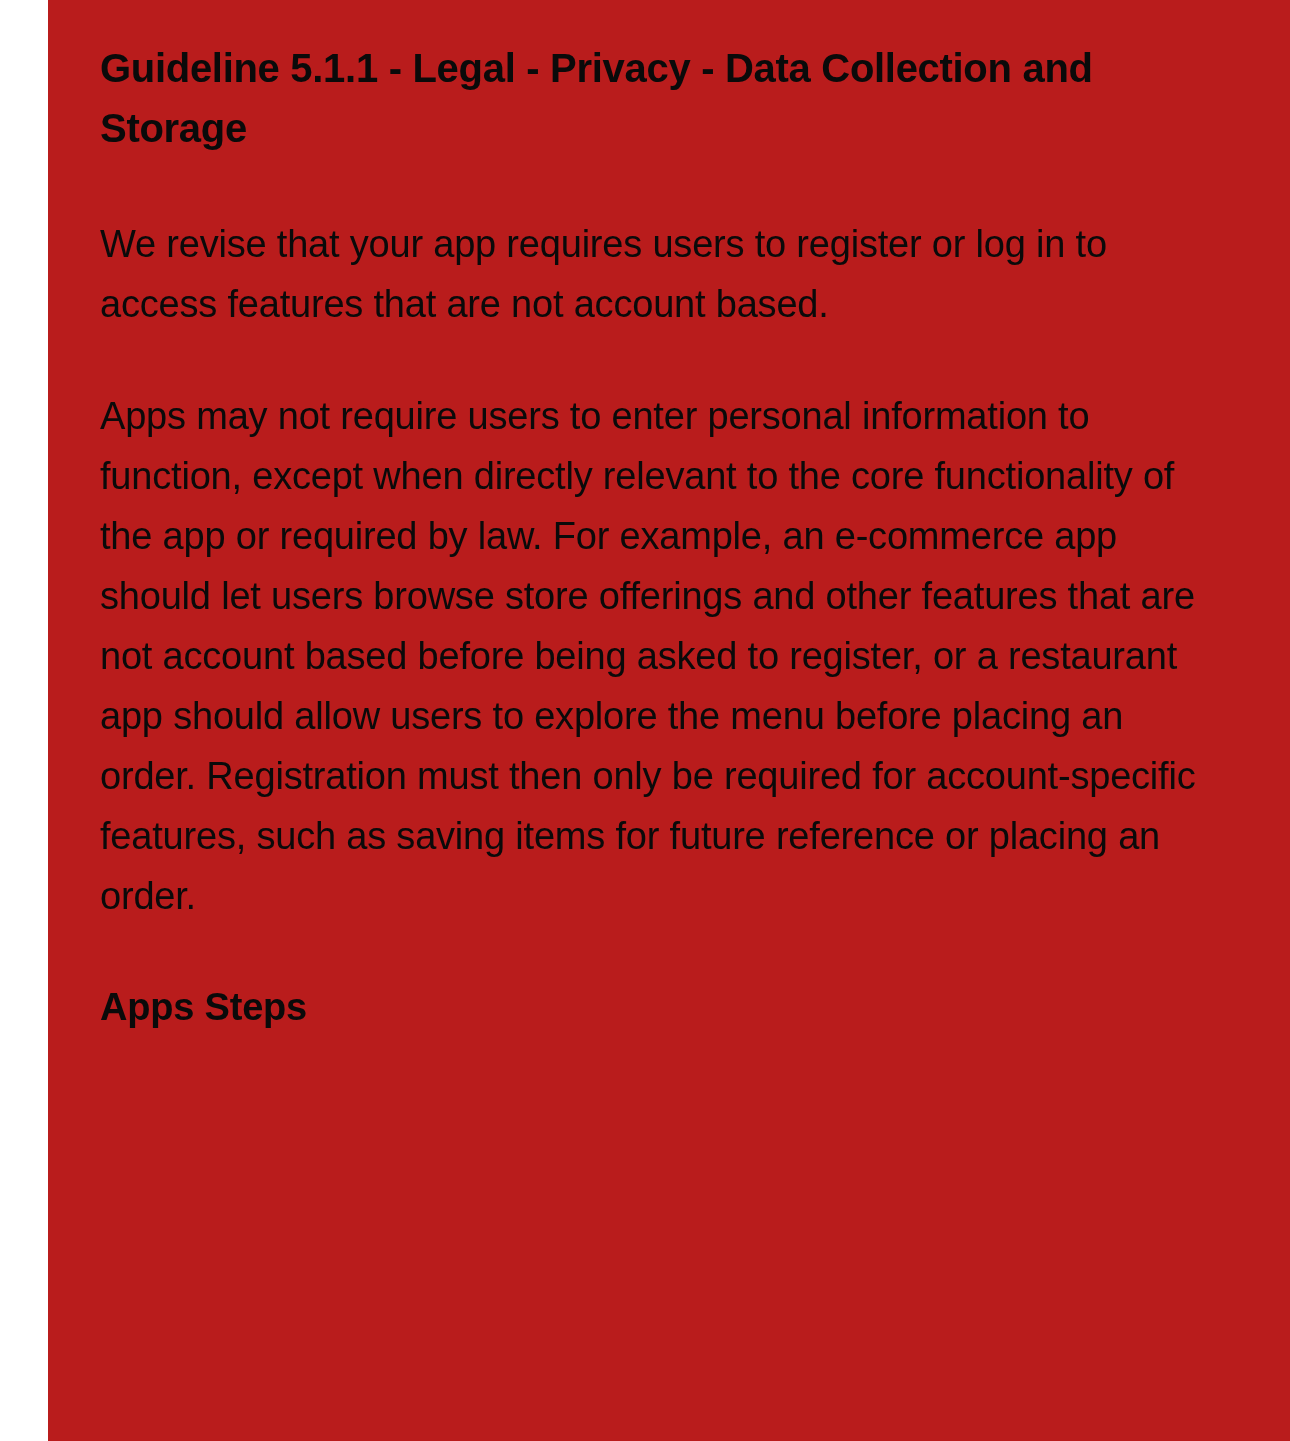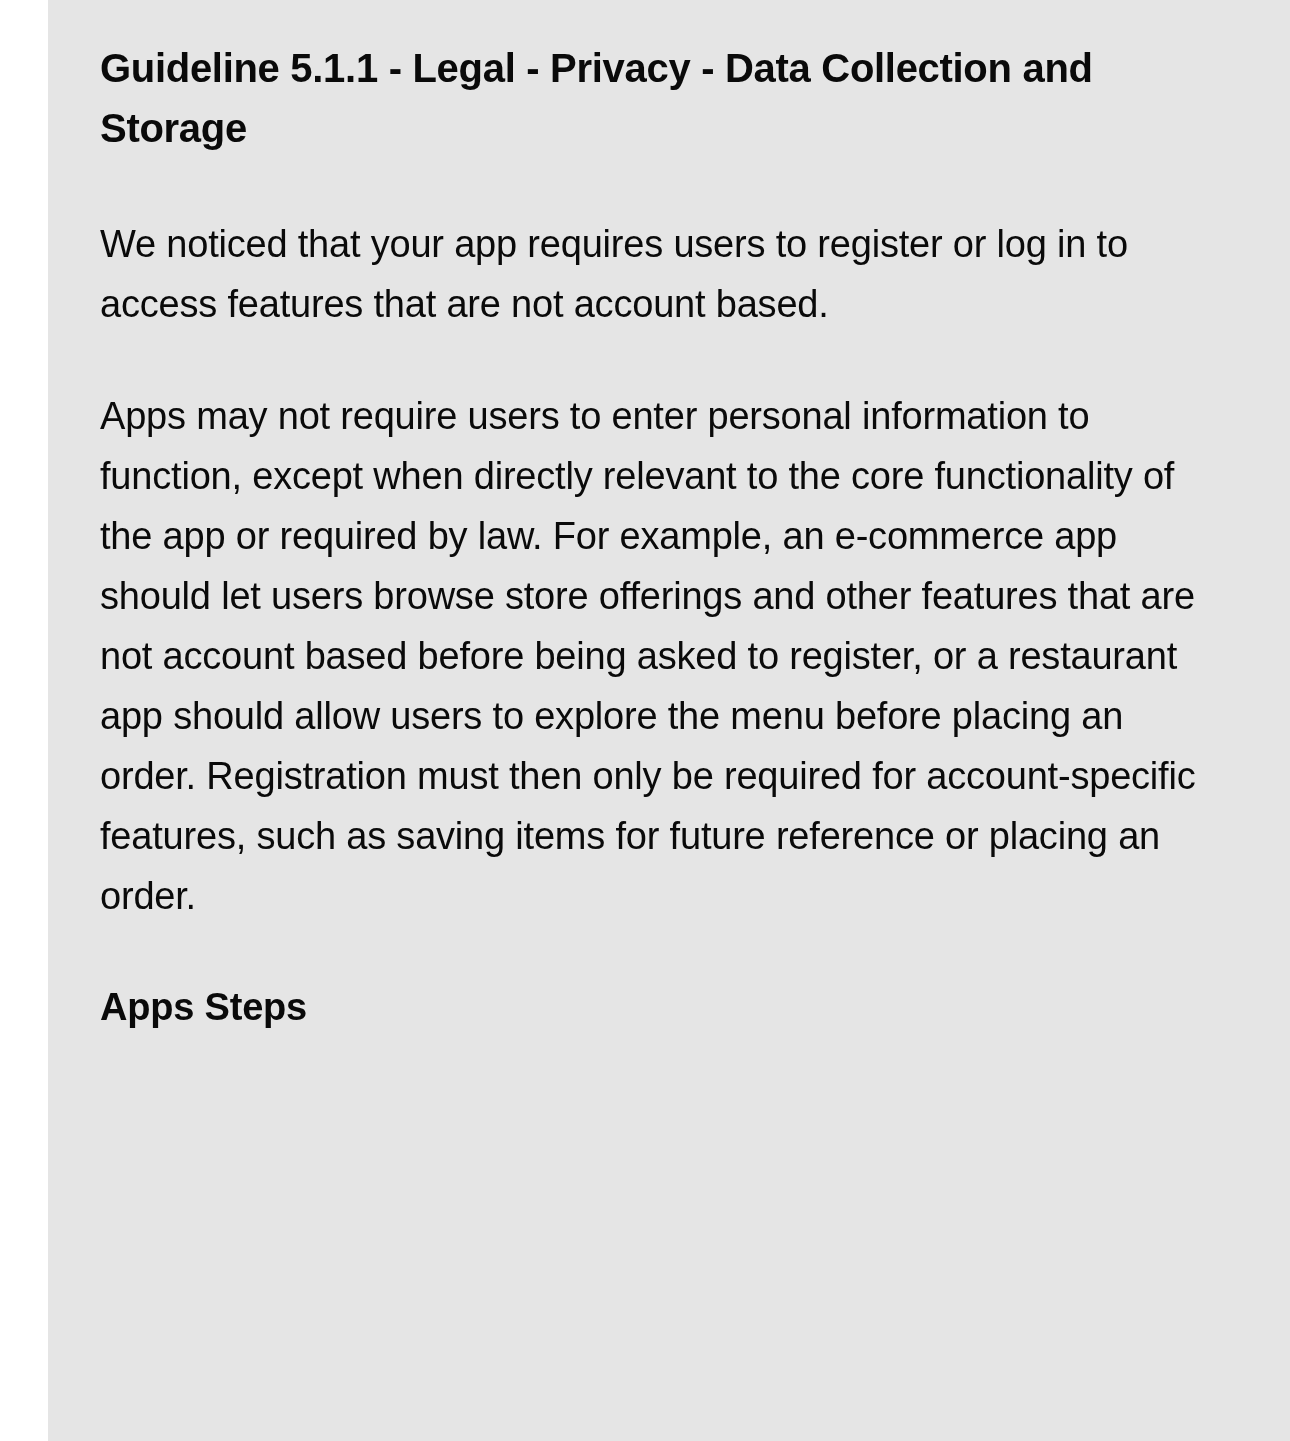--- a/index.html
+++ b/index.html
@@ -18,21 +18,21 @@
     width: 1290px;
     height: 1441px;
     background: #ffffff;
   }
   .message-card {
     position: absolute;
     left: 48px;
     top: 0;
     width: 1242px;
     height: 1441px;
-    background: #e5e5e5;
+    background: #b91c1c;
     box-sizing: border-box;
     padding: 38px 52px 0 52px;
   }
   .doc-title {
     font-size: 40px;
     line-height: 60px;
     font-weight: 700;
     color: #0a0a0a;
     letter-spacing: -0.3px;
     margin: 0;
@@ -62,21 +62,21 @@
 </head>
 <body>
 
 <div class="page">
   <div class="message-card">
 
     <h1 class="doc-title">Guideline 5.1.1 - Legal - Privacy - Data Collection and Storage</h1>
 
     <div class="gap-lg"></div>
 
-    <p class="para">We noticed that your app requires users to register or log in to access features that are not account based.</p>
+    <p class="para">We revise that your app requires users to register or log in to access features that are not account based.</p>
 
     <div class="gap-md"></div>
 
     <p class="para">Apps may not require users to enter personal information to function, except when directly relevant to the core functionality of the app or required by law. For example, an e-commerce app should let users browse store offerings and other features that are not account based before being asked to register, or a restaurant app should allow users to explore the menu before placing an order. Registration must then only be required for account-specific features, such as saving items for future reference or placing an order.</p>
 
     <div class="gap-md"></div>
 
     <h2 class="section-heading">Apps Steps</h2>
 
     <div class="gap-sm"></div>

